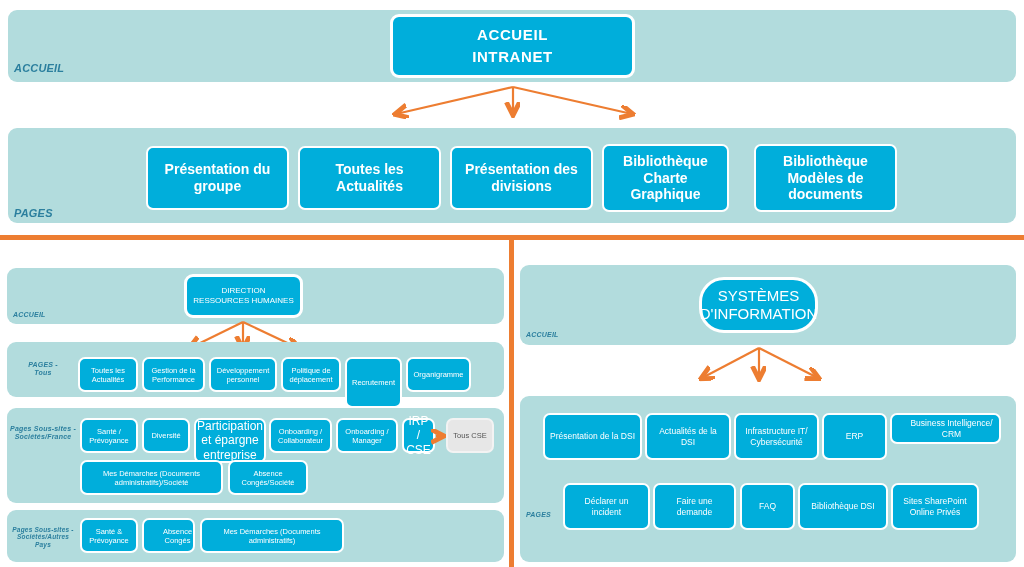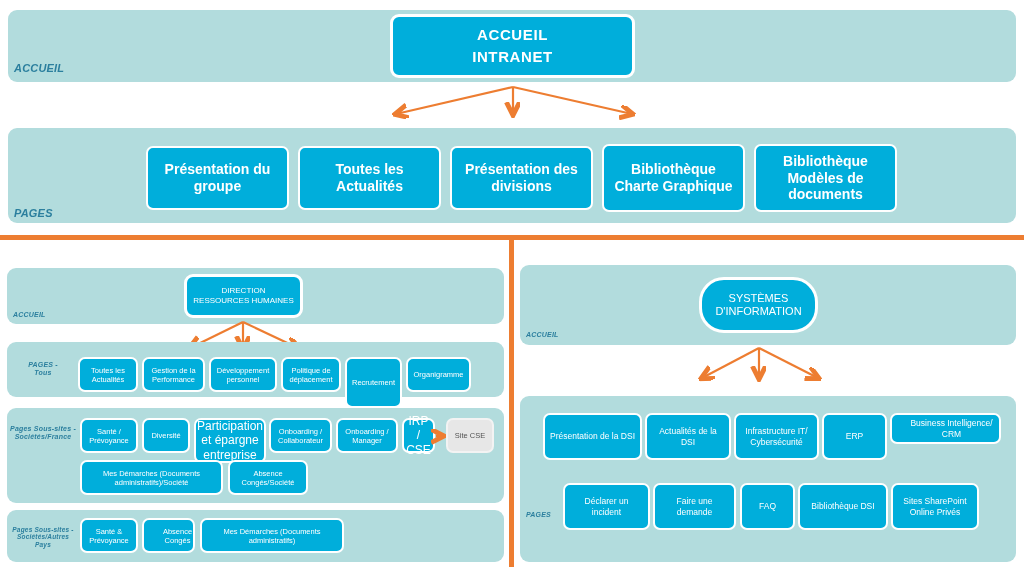--- a/index.html
+++ b/index.html
@@ -85,21 +85,21 @@
     <line x1="513" y1="87" x2="513" y2="114" marker-end="url(#ah)"></line>
     <line x1="513" y1="87" x2="632" y2="114" marker-end="url(#ah)"></line>
   </svg>
 
   <div class="band" style="left:8px; top:128px; width:1008px; height:95px;"></div>
   <div class="section-label" style="left:14px; top:207px; width:96px; font-size:11px; text-align:left;">PAGES</div>
 
   <div class="node" style="left:146px; top:146px; width:143px; height:64px; font-size:14px; font-weight:bold;">Présentation du groupe</div>
   <div class="node" style="left:298px; top:146px; width:143px; height:64px; font-size:14px; font-weight:bold;">Toutes les Actualités</div>
   <div class="node" style="left:450px; top:146px; width:143px; height:64px; font-size:14px; font-weight:bold;">Présentation des divisions</div>
-  <div class="node" style="left:602px; top:144px; width:143px; height:68px; font-size:14px; font-weight:bold;">Bibliothèque Charte Graphique</div>
+  <div class="node" style="left:602px; top:144px; width:127px; height:68px; font-size:14px; font-weight:bold;">Bibliothèque Charte Graphique</div>
   <div class="node" style="left:754px; top:144px; width:143px; height:68px; font-size:14px; font-weight:bold;">Bibliothèque Modèles de documents</div>
 
   <div class="rule-h" style="left:0px; top:235px; width:1024px; height:5px;"></div>
   <div class="rule-v" style="left:509px; top:240px; width:5px; height:327px;"></div>
 
   <div class="band" style="left:7px; top:268px; width:497px; height:56px;"></div>
   <div class="section-label" style="left:13px; top:311px; width:70px; font-size:7px; text-align:left;">ACCUEIL</div>
 
   <div class="node big" style="left:184px; top:274px; width:119px; height:44px; font-size:8px; flex-direction:column; font-weight:normal; letter-spacing:0;">
     <span>DIRECTION</span>
@@ -135,39 +135,39 @@
   <div class="node" style="left:142px; top:418px; width:48px; height:35px; font-size:7.5px;">Diversité</div>
   <div class="node" style="left:194px; top:418px; width:72px; height:45px; font-size:12px;">Participation et épargne entreprise</div>
   <div class="node" style="left:269px; top:418px; width:63px; height:35px; font-size:7.5px;">Onboarding / Collaborateur</div>
   <div class="node" style="left:336px; top:418px; width:62px; height:35px; font-size:7.5px;">Onboarding / Manager</div>
   <div class="node" style="left:402px; top:418px; width:33px; height:35px; font-size:12px;">IRP / CSE</div>
 
   <svg class="arrows" style="left:0; top:0; width:512px; height:503px;">
     <line x1="436" y1="436" x2="443" y2="436" marker-end="url(#ah)"></line>
   </svg>
 
-  <div class="node grey" style="left:446px; top:418px; width:48px; height:35px; font-size:7.5px;">Site CSE</div>
+  <div class="node grey" style="left:446px; top:418px; width:48px; height:35px; font-size:7.5px;">Tous CSE</div>
 
   <div class="node" style="left:80px; top:460px; width:143px; height:35px; font-size:7.5px;">Mes Démarches (Documents administratifs)/Société</div>
   <div class="node" style="left:228px; top:460px; width:80px; height:35px; font-size:7.5px;">Absence Congés/Société</div>
 
   <div class="band" style="left:7px; top:510px; width:497px; height:52px;"></div>
   <div class="section-label" style="left:8px; top:526px; width:70px; font-size:6.5px;">
     <div>Pages Sous-sites -</div>
     <div>Sociétés/Autres Pays</div>
   </div>
 
   <div class="node" style="left:80px; top:518px; width:58px; height:35px; font-size:7.5px;">Santé &amp; Prévoyance</div>
   <div class="node" style="left:142px; top:518px; width:53px; height:35px; font-size:7.5px;padding-left:22px;">Absence Congés</div>
   <div class="node" style="left:200px; top:518px; width:144px; height:35px; font-size:7.5px;">Mes Démarches (Documents administratifs)</div>
 
   <div class="band" style="left:520px; top:265px; width:496px; height:80px;"></div>
   <div class="section-label" style="left:526px; top:331px; width:70px; font-size:7px; text-align:left;">ACCUEIL</div>
 
-  <div class="node big" style="left:699px; top:277px; width:119px; height:56px; font-size:11px; font-weight:normal; letter-spacing:0;border-radius:25px;">SYSTÈMES D'INFORMATION</div>
+  <div class="node big" style="left:699px; top:277px; width:119px; height:56px; font-size:15px; font-weight:normal; letter-spacing:0;border-radius:25px;">SYSTÈMES D'INFORMATION</div>
 
   <svg class="arrows" style="left:0; top:0; width:1024px; height:420px;">
     <line x1="759" y1="348" x2="702" y2="378" marker-end="url(#ah)"></line>
     <line x1="759" y1="348" x2="759" y2="378" marker-end="url(#ah)"></line>
     <line x1="759" y1="348" x2="818" y2="378" marker-end="url(#ah)"></line>
   </svg>
 
   <div class="band" style="left:520px; top:396px; width:496px; height:166px;"></div>
   <div class="section-label" style="left:526px; top:511px; width:70px; font-size:7px; text-align:left;">PAGES</div>
 

